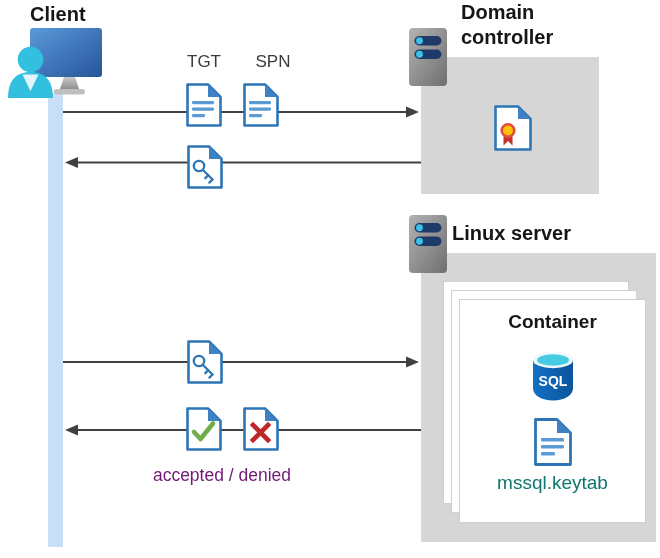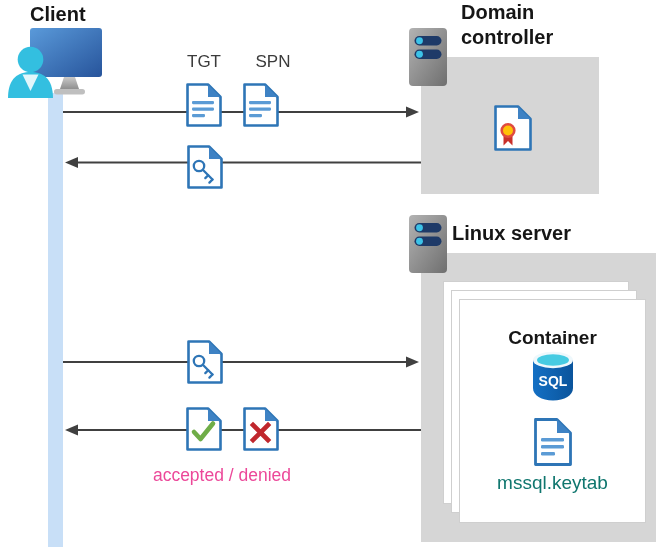--- a/index.html
+++ b/index.html
@@ -9,21 +9,21 @@
   }
   .abs{position:absolute;}
   .node-title{font-weight:700;font-size:20px;line-height:1.25;color:#161616;}
   .flow-label{font-size:17px;color:#3b3b3b;}
   .gray-box{background:#d6d6d6;}
   .lifeline{background:#c8dff7;}
   .card{background:#ffffff;border:1.5px solid #cfcfcf;box-sizing:border-box;}
   .center-text{text-align:center;}
   .container-title{font-weight:700;font-size:19px;color:#161616;}
   .keytab-label{font-size:19px;color:#0f766e;}
-  .accepted-label{font-size:17.5px;color:#ec4899;}
+  .accepted-label{font-size:17.5px;color:#701a75;}
   svg{display:block;}
 </style>
 </head>
 <body>
 
 <div id="canvas">
 
   <div class="abs gray-box" style="left:421px;top:57px;width:178px;height:137px;"></div>
   <div class="abs gray-box" style="left:421px;top:253px;width:235px;height:289px;"></div>
 
@@ -101,21 +101,21 @@
     <rect x="6.5" y="9" width="27" height="9.5" rx="4.75" fill="#1e3a68"></rect>
     <rect x="6.5" y="22.5" width="27" height="9.5" rx="4.75" fill="#1e3a68"></rect>
     <circle cx="11.5" cy="13.75" r="3.4" fill="#3cc3e8"></circle>
     <circle cx="11.5" cy="27.25" r="3.4" fill="#3cc3e8"></circle>
   </svg>
   <div class="abs node-title" style="left:452px;top:221px;white-space:nowrap;">Linux server</div>
 
   <div class="abs card" style="left:443px;top:281px;width:186px;height:223px;"></div>
   <div class="abs card" style="left:451px;top:290px;width:186px;height:223px;"></div>
   <div class="abs card" style="left:459px;top:299px;width:187px;height:224px;">
-    <div class="abs container-title center-text" style="left:0;top:27px;width:100%;">Container</div>
+    <div class="abs container-title center-text" style="left:0;top:11px;width:100%;">Container</div>
 
     <svg class="abs" style="left:50%;top:49px;transform:translateX(-50%);" width="44" height="52" viewBox="0 0 44 52">
       <defs>
         <linearGradient id="sqlbody" x1="0" y1="0" x2="1" y2="0">
           <stop offset="0" stop-color="#1470c4"></stop>
             <stop offset="1" stop-color="#0a549c"></stop>
         </linearGradient>
       </defs>
       <path d="M2,11 V39 C2,46.5 10.5,51.5 22,51.5 C33.5,51.5 42,46.5 42,39 V11 Z" fill="url(#sqlbody)"></path>
       <ellipse cx="22" cy="11" rx="20" ry="8.2" fill="#eef8fc"></ellipse>

